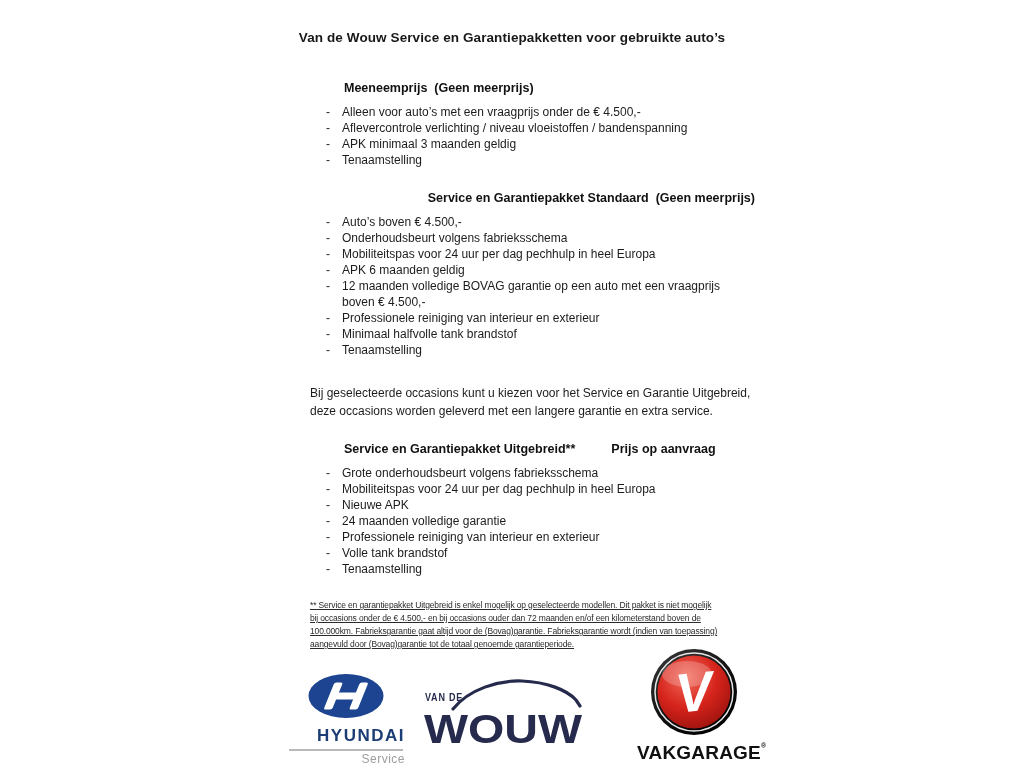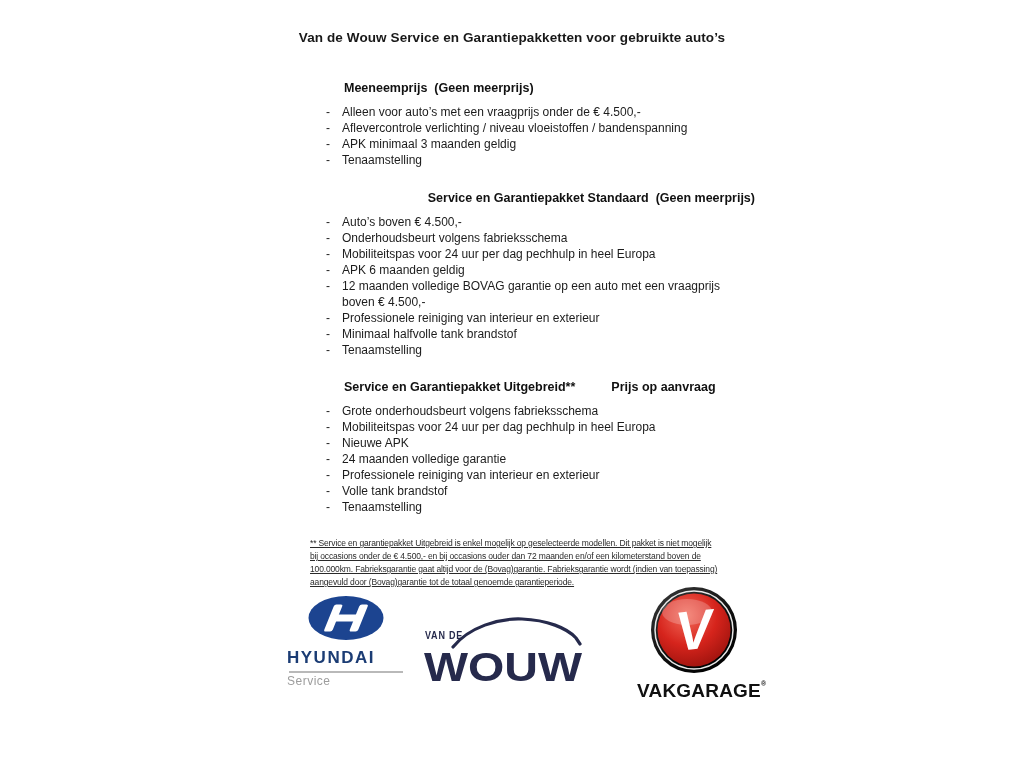--- a/index.html
+++ b/index.html
@@ -46,21 +46,21 @@
   ul.feature-list .li-text { flex: 1; max-width: 413px; }
 
   .paragraph { margin-top: 26px; font-size: 12px; line-height: 18px; color: #1c1c1c; }
 
   .footnote { margin-top: 22px; font-size: 8.5px; line-height: 13px; color: #2a2a2a; letter-spacing: -0.15px; }
   .footnote div { white-space: nowrap; text-decoration: underline; }
 
   .logos { position: relative; margin-top: 4px; height: 125px; width: 1024px; }
 
   
-  .hyundai { position: absolute; left: 287px; top: 2px; width: 118px; text-align: left; }
+  .hyundai { position: absolute; left: 287px; top: 18px; width: 118px; text-align: right; }
   .hyundai-name {
     font-size: 17px; font-weight: bold; color: #1b3c74;
     letter-spacing: 1.5px; margin-top: 2px;
   }
   .hyundai-divider { border: 0; border-top: 2px solid #b9b9b9; margin: 3px 2px 1px 2px; }
   .hyundai-sub { font-size: 12px; font-weight: normal; color: #9d9d9d; letter-spacing: 0.5px; }
 
   
   .wouw { position: absolute; left: 423px; top: 16px; }
 
@@ -134,20 +134,24 @@
           <span class="dash">-</span>
           <span class="li-text">Minimaal halfvolle tank brandstof</span>
         </li>
           <li>
           <span class="dash">-</span>
           <span class="li-text">Tenaamstelling</span>
         </li>
         </ul>
     </section>
 
+    <div class="paragraph">
+      <div>Bij geselecteerde occasions kunt u kiezen voor het Service en Garantie Uitgebreid,</div>
+      <div>deze occasions worden geleverd met een langere garantie en extra service.</div>
+    </div>
 
     <section class="sec-3">
       <h2 class="sec-heading"><span>Service en Garantiepakket Uitgebreid**</span><span class="price-note">Prijs op aanvraag</span></h2>
       <ul class="feature-list">
           <li>
           <span class="dash">-</span>
           <span class="li-text">Grote onderhoudsbeurt volgens fabrieksschema</span>
         </li>
           <li>
           <span class="dash">-</span>

